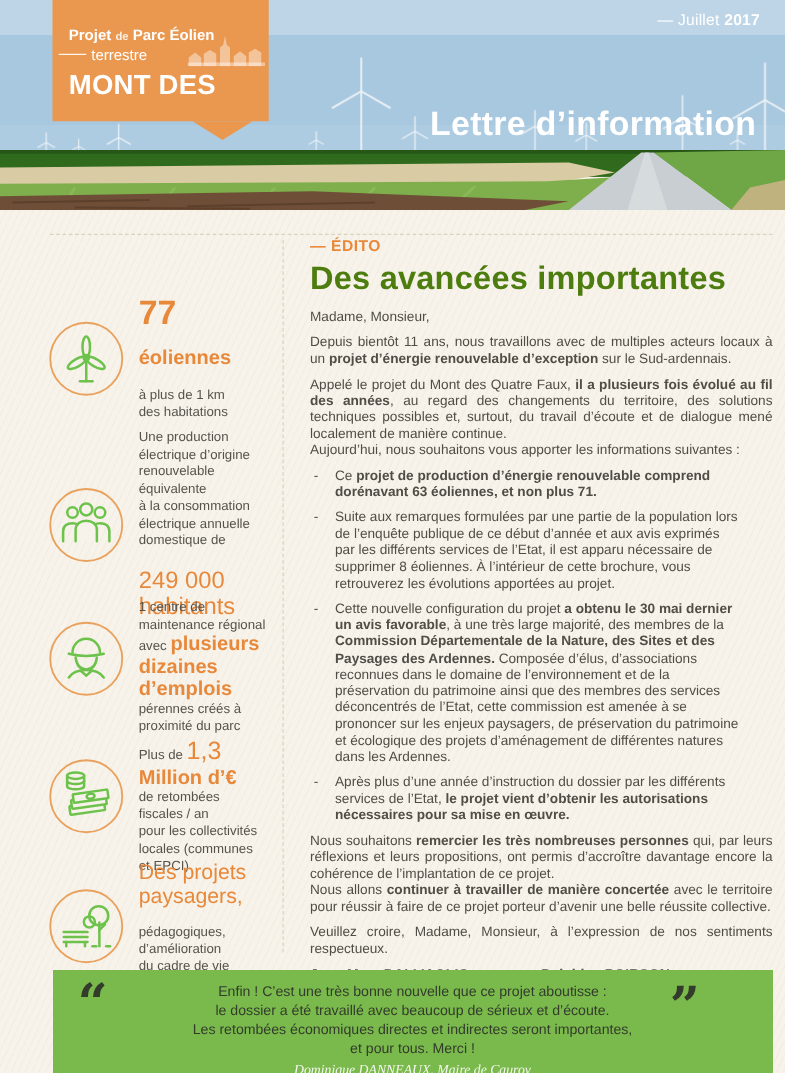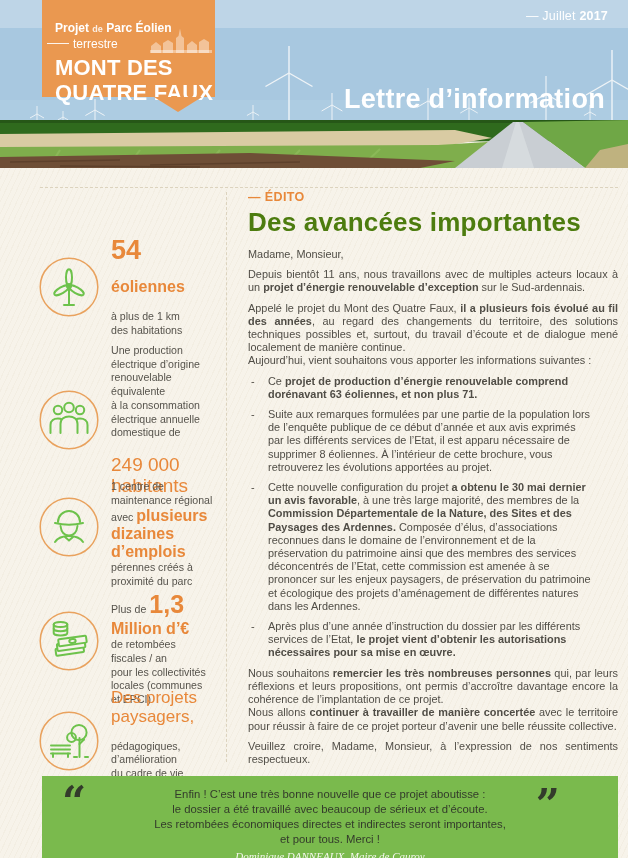--- a/index.html
+++ b/index.html
@@ -27,21 +27,21 @@
   
   .left-col{position:absolute;left:38px;top:190px;width:182px;height:570px;}
   .section-title{color:#E8883A;font-size:12.5px;font-weight:bold;letter-spacing:.4px;}
   .kf-item{position:absolute;left:0;display:flex;align-items:center;gap:11px;width:182px;}
   .kf-icon{flex:none;width:62px;height:62px;}
   .kf-text{width:106px;font-size:10.6px;line-height:1.3;color:#56534C;white-space:pre-line;}
   .kf-big{font-size:27px;font-weight:bold;color:#E8883A;line-height:1.05;}
   .kf-accent{font-size:16px;font-weight:bold;color:#E8883A;line-height:1.15;}
   .kf-accent2{font-size:17px;font-weight:normal;color:#E8883A;line-height:1.12;white-space:pre-line;}
   .kf-accent-inline{font-size:16px;font-weight:bold;color:#E8883A;line-height:1.12;}
-  .kf-accent-num{font-size:25px;font-weight:bold;color:#E8883A;}
+  .kf-accent-num{font-size:20px;font-weight:normal;color:#E8883A;}
   
   .right-col{position:absolute;left:248px;top:190px;width:370px;color:#504D46;}
   .edito-title{margin:3px 0 10px;color:#4d7c0f;font-size:26px;font-weight:bold;letter-spacing:.2px;}
   .right-col p{margin:0 0 7px;font-size:10.9px;line-height:13.2px;text-align:justify;}
   .right-col p.tight{margin-bottom:0;}
   ul.bullets{list-style:none;margin:2px 0 0;padding:0;}
   ul.bullets li{position:relative;margin:0 0 7px;padding-left:20px;width:346px;box-sizing:border-box;
        font-size:10.9px;line-height:13.2px;}
   .li-dash{position:absolute;left:3px;top:0;}
   b{font-weight:bold;}
@@ -158,21 +158,20 @@
     <polygon points="513,122 523,122 585,168 455,168" fill="#C9CED3"></polygon>
     <polygon points="516,122 519,122 534,168 502,168" fill="#DADEE1" opacity="0.8"></polygon>
     <polygon points="600,150 628,144 628,168 585,168" fill="#C8B485" opacity="0.9"></polygon>
   </svg>
 
   <div class="badge">
     <div class="badge-l1"><span>Projet</span> <span class="de">de</span> <span>Parc Éolien</span></div>
     <div class="badge-l2">terrestre</div>
     <div class="badge-title">
       <div>MONT DES</div>
-      <div>QUATRE FAUX</div>
     </div>
     <svg class="village" width="62" height="28" viewBox="0 0 62 28">
       <g fill="rgba(255,255,255,0.42)">
         <path d="M1 28 v-7 l5 -4 5 4 v7 Z"></path>
         <path d="M13 28 v-10 l5 -3 5 3 v10 Z"></path>
         <path d="M26 28 V13 l2.5 -2 L30 3.5 31.5 11 34 13 v15 Z"></path>
         <path d="M37 28 v-8 l5 -4 5 4 v8 Z"></path>
         <path d="M49 28 v-11 l5 -3 5 3 v11 Z"></path>
         <rect x="0" y="25" width="62" height="3"></rect>
       </g>
@@ -196,21 +195,21 @@
           <line x1="31" y1="30" x2="31" y2="49"></line>
             <path d="M26 49 h10"></path>
           <ellipse cx="31" cy="21.5" rx="3" ry="8.3"></ellipse>
           <ellipse cx="31" cy="21.5" rx="3" ry="8.3" transform="rotate(120 31 30)"></ellipse>
           <ellipse cx="31" cy="21.5" rx="3" ry="8.3" transform="rotate(240 31 30)"></ellipse>
           <circle cx="31" cy="30" r="2.1"></circle>
         </g>
       </svg>
     </div>
     <div class="kf-text">
-      <div class="kf-big">54</div>
+      <div class="kf-big">77</div>
       <div class="kf-accent">éoliennes</div>
       <div>à plus de 1 km
 des habitations</div>
     </div>
   </div>
 
   <div class="kf-item" style="top:140px">
     <div class="kf-icon">
       <svg width="62" height="62" viewBox="0 0 62 62">
         <circle cx="31" cy="31" r="28.8" fill="none" stroke="#E9A25E" stroke-width="1.5"></circle>
@@ -319,21 +318,21 @@
   </div>
 </aside>
 
 <section class="right-col">
   <div class="section-title">— ÉDITO</div>
   <h1 class="edito-title">Des avancées importantes</h1>
 
   <p>Madame, Monsieur,</p>
   <p><span>Depuis bientôt 11 ans, nous travaillons avec de multiples acteurs locaux à un </span><b>projet d’énergie renouvelable d’exception</b><span> sur le Sud-ardennais.</span></p>
   <p class="tight"><span>Appelé le projet du Mont des Quatre Faux, </span><b>il a plusieurs fois évolué au fil des années</b><span>, au regard des changements du territoire, des solutions techniques possibles et, surtout, du travail d’écoute et de dialogue mené localement de manière continue.</span></p>
-  <p>Aujourd’hui, vient souhaitons vous apporter les informations suivantes :</p>
+  <p>Aujourd’hui, nous souhaitons vous apporter les informations suivantes :</p>
 
   <ul class="bullets">
     <li><span class="li-dash">-</span><span><span>Ce </span><b>projet de production d’énergie renouvelable comprend dorénavant 63 éoliennes, et non plus 71.</b></span></li>
     <li><span class="li-dash">-</span><span><span>Suite aux remarques formulées par une partie de la population lors de l’enquête publique de ce début d’année et aux avis exprimés par les différents services de l’Etat, il est apparu nécessaire de supprimer 8 éoliennes. À l’intérieur de cette brochure, vous retrouverez les évolutions apportées au projet.</span></span></li>
     <li><span class="li-dash">-</span><span><span>Cette nouvelle configuration du projet </span><b>a obtenu le 30 mai dernier un avis favorable</b><span>, à une très large majorité, des membres de la </span><b>Commission Départementale de la Nature, des Sites et des Paysages des Ardennes.</b><span> Composée d’élus, d’associations reconnues dans le domaine de l’environnement et de la préservation du patrimoine ainsi que des membres des services déconcentrés de l’Etat, cette commission est amenée à se prononcer sur les enjeux paysagers, de préservation du patrimoine et écologique des projets d’aménagement de différentes natures dans les Ardennes.</span></span></li>
     <li><span class="li-dash">-</span><span><span>Après plus d’une année d’instruction du dossier par les différents services de l’Etat, </span><b>le projet vient d’obtenir les autorisations nécessaires pour sa mise en œuvre.</b></span></li>
   </ul>
 
   <p class="tight"><span>Nous souhaitons </span><b>remercier les très nombreuses personnes</b><span> qui, par leurs réflexions et leurs propositions, ont permis d’accroître davantage encore la cohérence de l’implantation de ce projet.</span></p>
   <p><span>Nous allons </span><b>continuer à travailler de manière concertée</b><span> avec le territoire pour réussir à faire de ce projet porteur d’avenir une belle réussite collective.</span></p>

